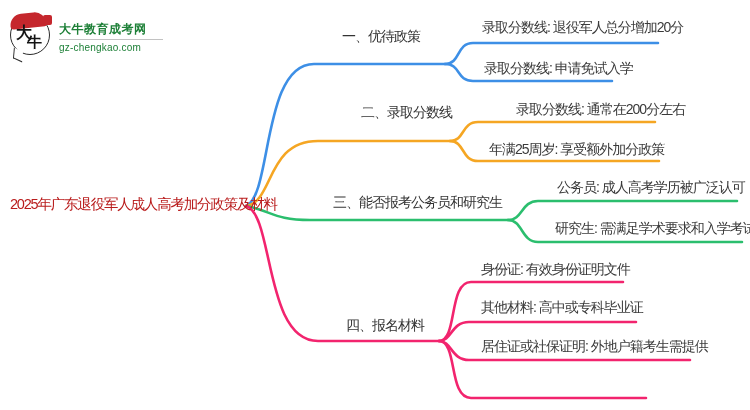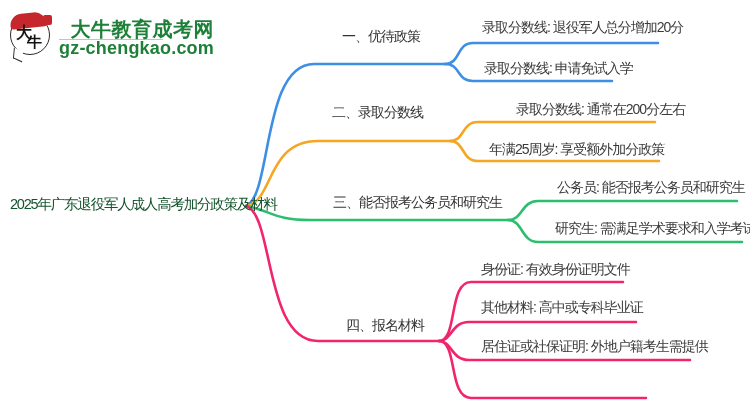--- a/index.html
+++ b/index.html
@@ -8,21 +8,21 @@
     font-family:"Liberation Sans","DejaVu Sans",sans-serif;
   }
   .lines{position:absolute;left:0;top:0;width:750px;height:410px;}
   .lines path{fill:none;stroke-width:2.6;stroke-linecap:round;stroke-linejoin:round;}
   .node{
     position:absolute;white-space:nowrap;color:#3a3a3a;
     font-size:14px;line-height:17px;letter-spacing:-1px;
   }
   .branch-label{color:#333;}
   .root-title{
-    position:absolute;left:10px;top:195px;white-space:nowrap;color:#14532d;
+    position:absolute;left:10px;top:195px;white-space:nowrap;color:#b91c1c;
     font-size:14.5px;line-height:18px;letter-spacing:-1.2px;
   }
   
   .logo{position:absolute;left:10px;top:10px;display:flex;align-items:flex-start;cursor:pointer;}
   .bubble{
     position:relative;width:40px;height:40px;margin-top:5px;border:1.5px solid #2b2b2b;
     border-radius:50%;background:#fff;box-sizing:border-box;
   }
   .bubble:after{ 
     content:"";position:absolute;left:2px;bottom:-6px;width:9px;height:9px;background:#fff;
@@ -33,23 +33,23 @@
     position:absolute;left:-1px;top:-3px;width:36px;height:15px;
     border-radius:18px 18px 3px 5px;transform:rotate(-6deg);
   }
   .seal{
     position:absolute;right:-3px;top:-1px;width:9px;height:10px;border-radius:2px;
   }
   .ch{position:absolute;color:#141414;font-weight:bold;font-family:"Liberation Serif","DejaVu Serif",serif;}
   .ch1{left:5px;top:7px;font-size:16px;}
   .ch2{left:16px;top:17px;font-size:15px;}
   .brandbox{margin-left:9px;padding-top:10px;}
-  .brand{font-size:20px;font-weight:bold;letter-spacing:0.5px;line-height:18px;text-align:right;}
+  .brand{font-size:12px;font-weight:bold;letter-spacing:0.5px;line-height:18px;}
   .rule{height:1px;background:#c2c2c2;margin:1px 0 1px 0;width:104px;}
-  .domain{font-size:18px;font-weight:bold;line-height:14px;letter-spacing:0.2px;}
+  .domain{font-size:10px;font-weight:normal;line-height:14px;letter-spacing:0.2px;}
 </style>
 </head>
 <body>
 
 <div class="stage">
 
   <svg class="lines" viewBox="0 0 750 410">
     <path d="M246,206 C272,196 262,64 314,64 L445,64" stroke="#3d8fe6"></path>
     <path d="M445,64 C461,64 456,43 473,43 L658,43" stroke="#3d8fe6"></path>
     <path d="M445,64 C461,64 456,81 473,81 L612,81" stroke="#3d8fe6"></path>
@@ -79,27 +79,27 @@
     <div class="brandbox">
       <div class="brand" style="color: rgb(30, 128, 56);">大牛教育成考网</div>
       <div class="rule"></div>
       <div class="domain" style="color: rgb(30, 128, 56);">gz-chengkao.com</div>
     </div>
   </div>
 
   <div class="root-title">2025年广东退役军人成人高考加分政策及材料</div>
 
   <div class="node branch-label" style="left:342px;top:28px;">一、优待政策</div>
-  <div class="node branch-label" style="left:332px;top:104px;">二、录取分数线</div>
+  <div class="node branch-label" style="left:361px;top:104px;">二、录取分数线</div>
   <div class="node branch-label" style="left:333px;top:194px;">三、能否报考公务员和研究生</div>
   <div class="node branch-label" style="left:346px;top:317px;">四、报名材料</div>
 
   <div class="node" style="left:482px;top:19px;">录取分数线: 退役军人总分增加20分</div>
   <div class="node" style="left:484px;top:60px;">录取分数线: 申请免试入学</div>
   <div class="node" style="left:491px;top:101px;margin-left:25px;">录取分数线: 通常在200分左右</div>
   <div class="node" style="left:489px;top:141px;">年满25周岁: 享受额外加分政策</div>
-  <div class="node" style="left:557px;top:179px;">公务员: 能否报考公务员和研究生</div>
+  <div class="node" style="left:557px;top:179px;">公务员: 成人高考学历被广泛认可</div>
   <div class="node" style="left:555px;top:220px;">研究生: 需满足学术要求和入学考试</div>
   <div class="node" style="left:481px;top:261px;">身份证: 有效身份证明文件</div>
   <div class="node" style="left:481px;top:299px;">其他材料: 高中或专科毕业证</div>
   <div class="node" style="left:481px;top:338px;">居住证或社保证明: 外地户籍考生需提供</div>
 
 </div>
 
 </body></html>

